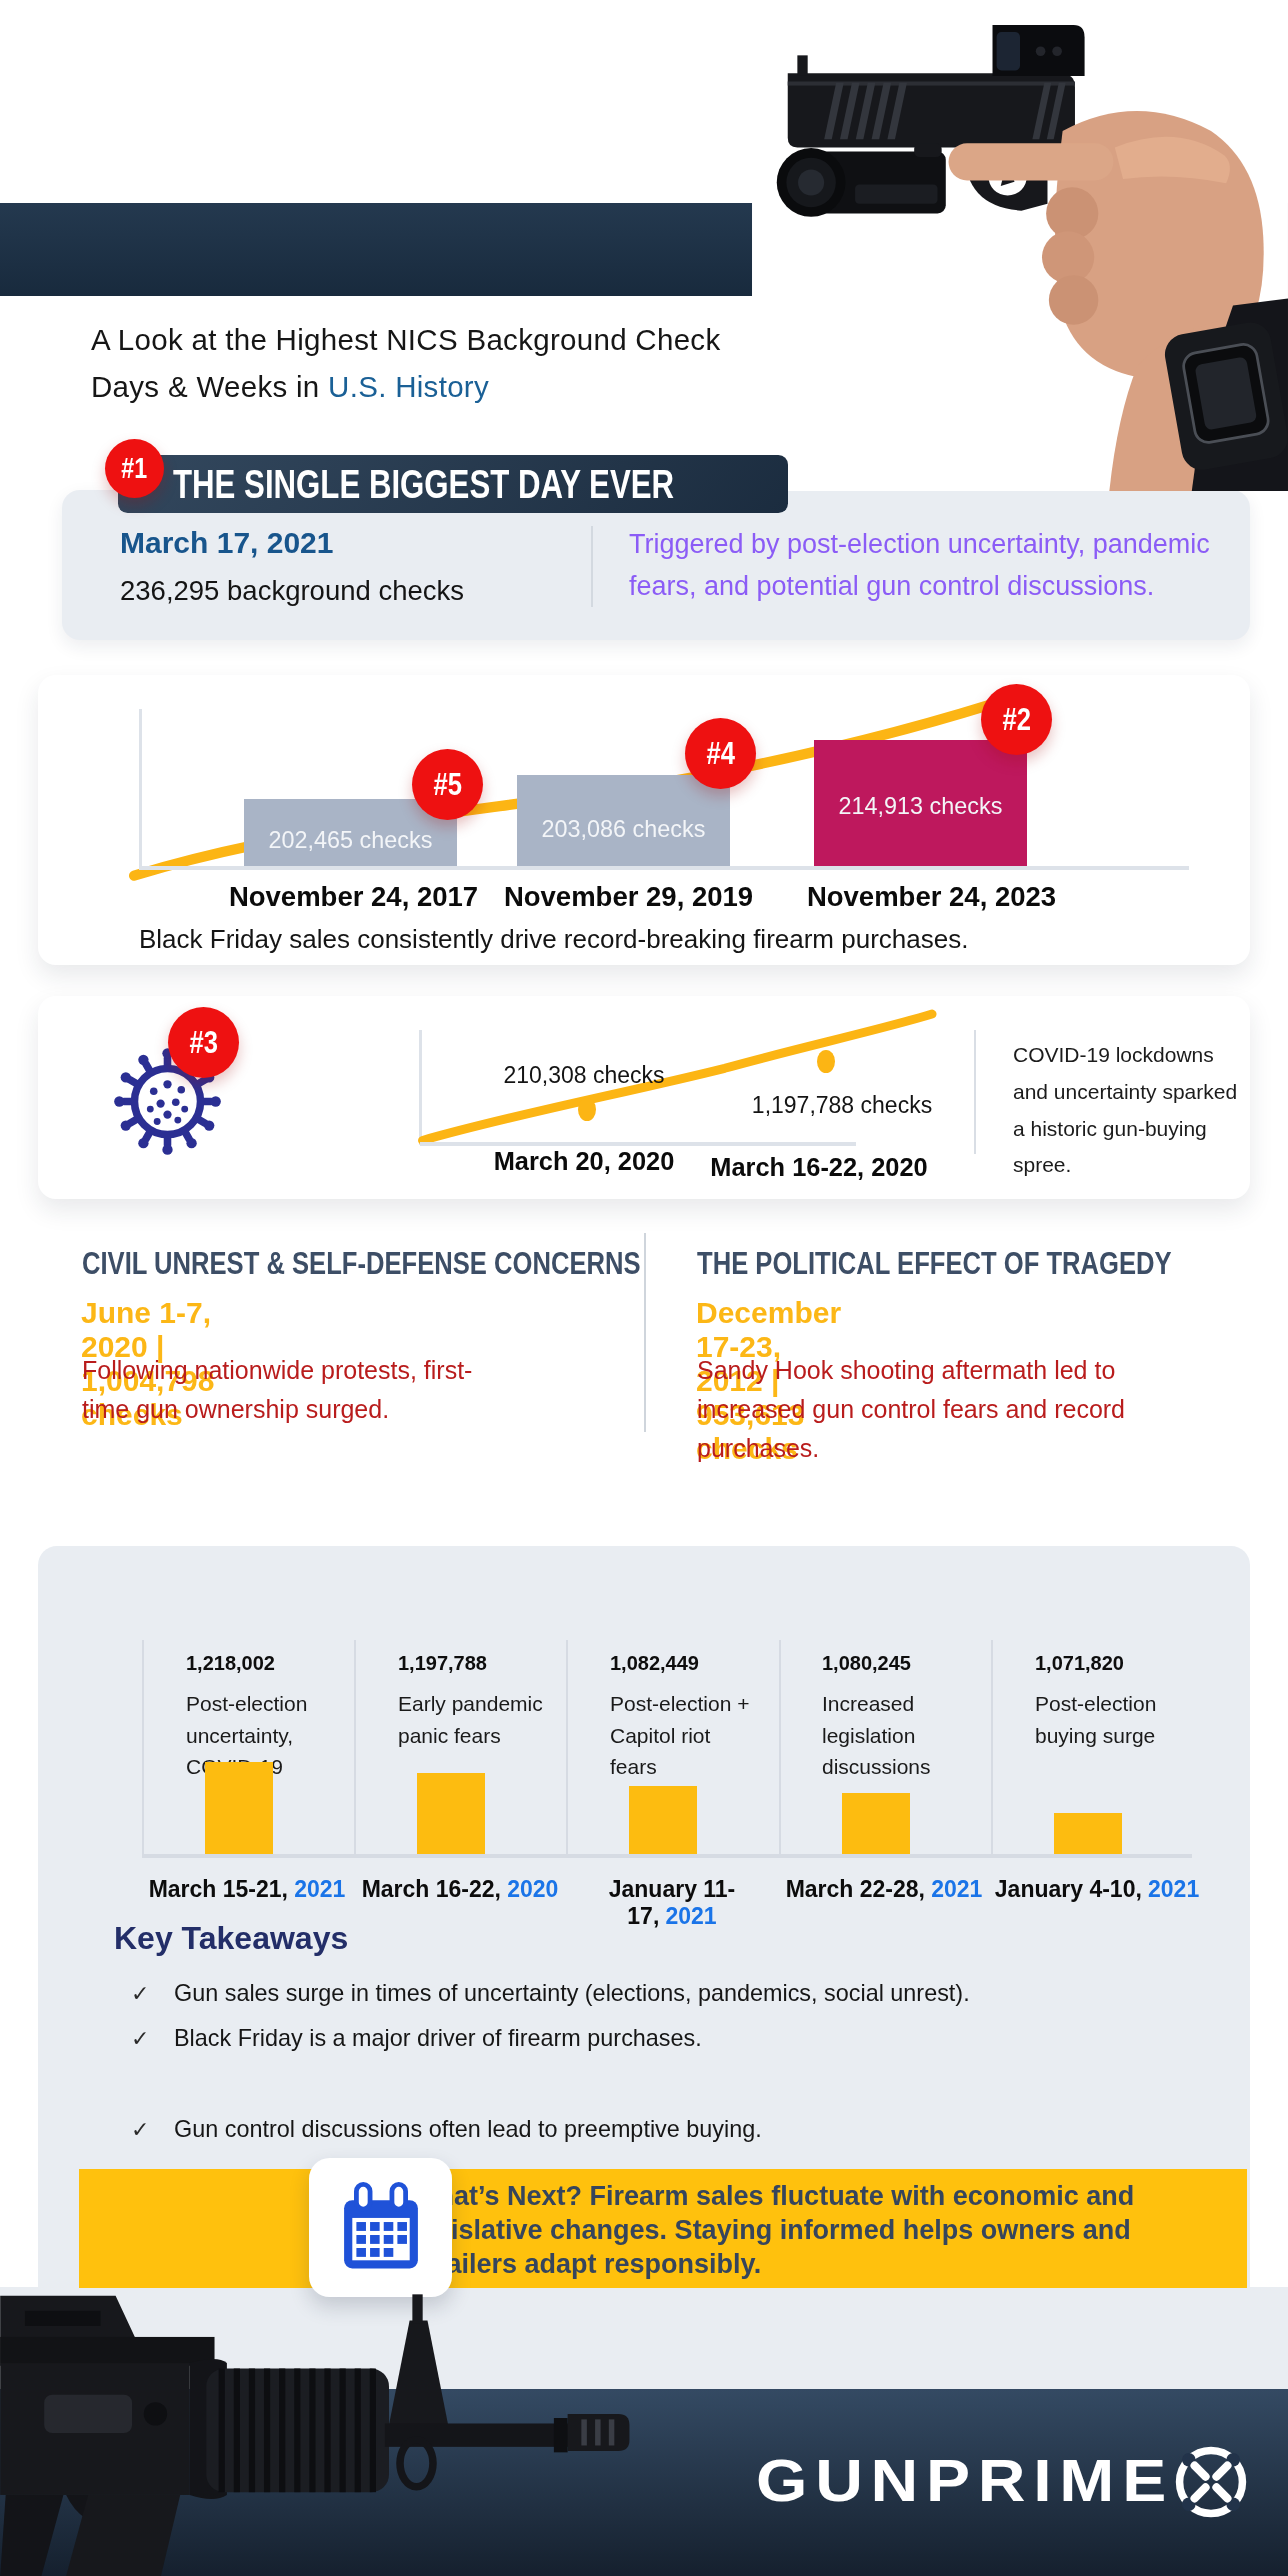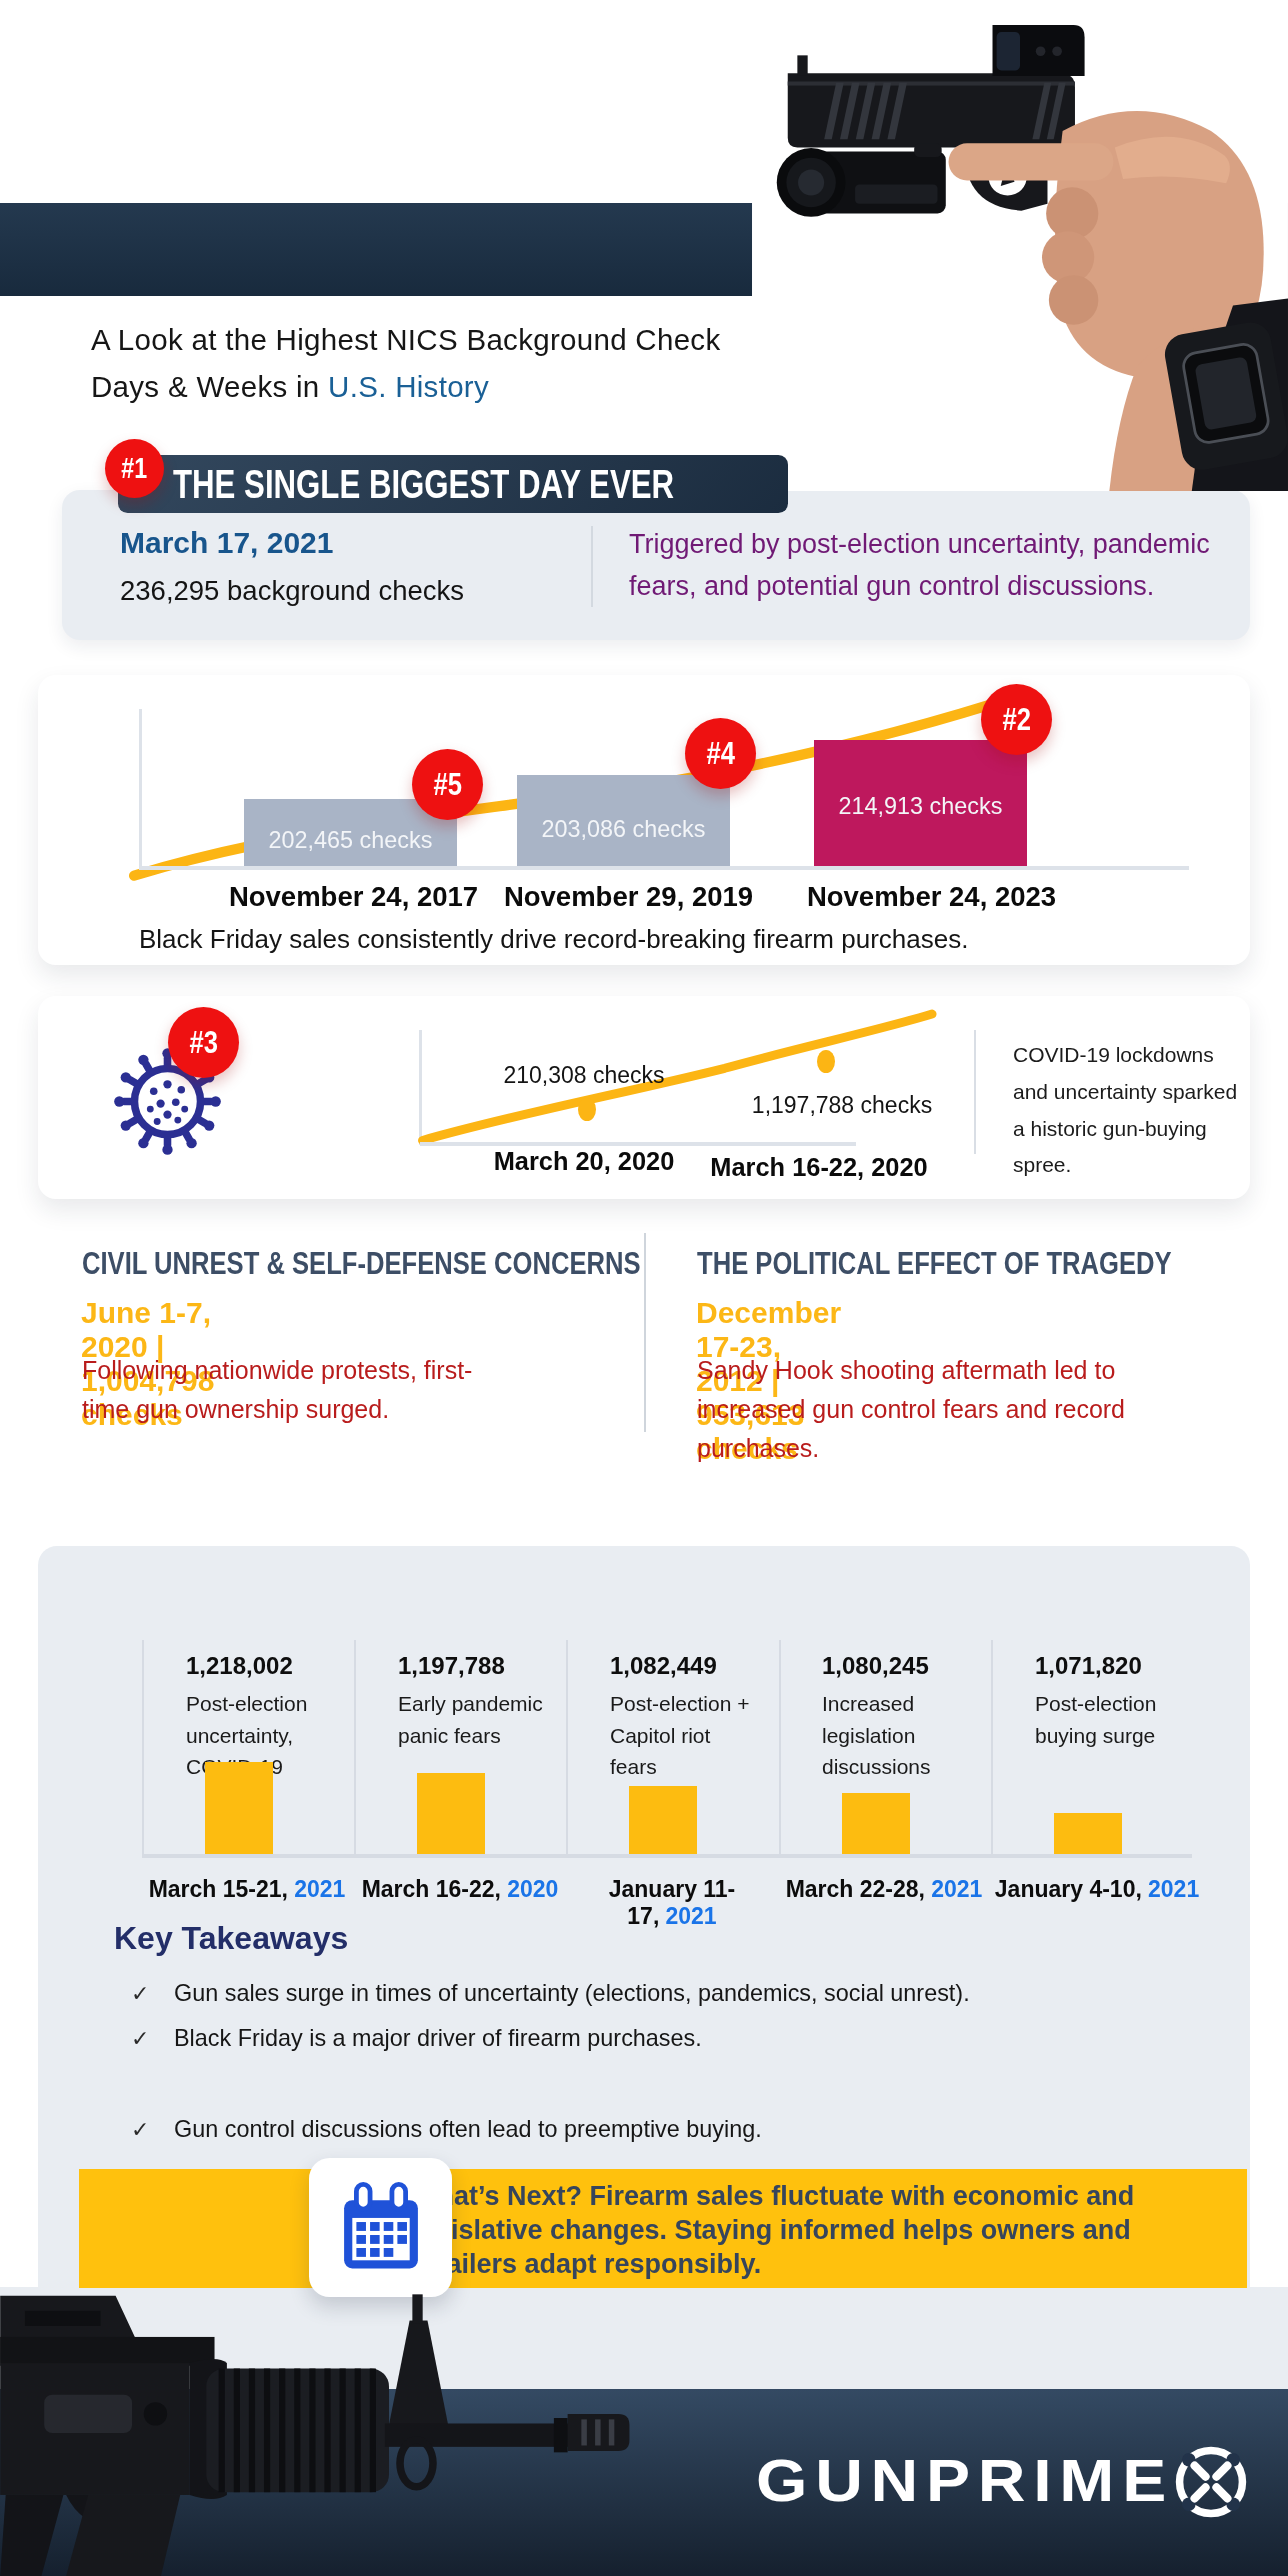--- a/index.html
+++ b/index.html
@@ -25,21 +25,21 @@
   .sec1-bar{left:118px;top:455px;width:670px;height:58px;border-radius:9.6px;z-index:4;
             background:linear-gradient(135deg,#33485e,#1b2c3f);display:flex;align-items:center;}
   .sec1-bar-title{margin-left:55px;font-size:40px;font-weight:800;color:#fff;}
   .sec1-bar-title .cond{transform:scaleX(.78);}
   .card{background:#e9edf2;border-radius:18px;}
   .card-white{background:#ffffff;border-radius:18px;box-shadow:0 11px 25px rgba(30,40,60,.10);}
   .sec1-card{left:62px;top:490px;width:1188px;height:150px;z-index:1;box-shadow:0 6.9px 16.5px rgba(30,40,60,.08);}
   .sec1-date{left:58px;top:36px;font-size:30px;font-weight:700;color:#18558c;}
   .sec1-stat{left:58px;top:85px;font-size:27.5px;color:#141414;}
   .vline{background:#d3d9e0;}
-  .sec1-desc{left:567px;top:34px;width:622px;font-size:27px;line-height:1.55;color:#701a75;}
+  .sec1-desc{left:567px;top:34px;width:622px;font-size:27px;line-height:1.55;color:#8b5cf6;}
   
   .bf-card{left:38px;top:675px;width:1212px;height:290px;}
   .axis{background:#dde2e9;position:absolute;}
   .bf-bar{position:absolute;background:#a9b4c6;}
   .bf-bar.dark{background:#be185d;}
   .bf-bar-label{position:absolute;left:0;width:100%;text-align:center;font-size:23.4px;color:#f3f5f8;}
   .bf-date{position:absolute;width:289px;text-align:center;font-size:27.5px;font-weight:700;color:#0b0b0b;top:206px;}
   .bf-caption{left:101px;top:249px;font-size:26px;color:#151515;}
   .curve-svg{position:absolute;left:0;top:0;pointer-events:none;}
   
@@ -59,21 +59,21 @@
   .ev-body{font-size:25px;line-height:1.55;color:#b91c1c;}
   
   .top5-title{left:89px;top:1471px;font-size:43px;font-weight:800;
               background:linear-gradient(180deg,#1c338c,#2850b0);-webkit-background-clip:text;background-clip:text;color:transparent;}
   .top5-title .cond{transform:scaleX(.7);}
   .top5-card{left:38px;top:1546px;width:1212px;height:844px;border-radius:19px 19px 0 0;}
   .t5-divider{position:absolute;width:2.1px;top:94px;height:215px;background:#d6dbe3;}
   .t5-rank{position:absolute;top:19px;width:137px;text-align:center;font-size:81px;font-weight:800;
            background:linear-gradient(180deg,#16265e,#2150b4);-webkit-background-clip:text;background-clip:text;color:transparent;}
   .t5-rank .cond{transform:scaleX(.85);transform-origin:center;}
-  .t5-value{position:absolute;top:106px;font-size:24px;font-weight:700;color:#0e0e0e;}
+  .t5-value{position:absolute;top:106px;font-size:20px;font-weight:700;color:#0e0e0e;}
   .t5-label{position:absolute;top:142px;width:150px;font-size:21px;line-height:1.5;color:#1a1a1a;}
   .t5-bar{position:absolute;background:#fdbc10;width:68px;}
   .t5-baseline{left:104px;top:308px;width:1050px;height:4.1px;background:#d6dbe3;}
   .t5-date{position:absolute;top:330px;width:206px;text-align:center;font-size:23px;font-weight:700;color:#0c0c0c;}
   .t5-date .yr{color:#1a74e8;margin-left:6.2px;}
   .tk-title{left:76px;top:374px;font-size:32px;font-weight:700;color:#232e68;}
   .tk-item{position:absolute;left:93px;font-size:23.4px;color:#161616;}
   .tk-item .chk{display:inline-block;width:43px;color:#2b2b2b;font-size:22px;}
   
   .banner{left:79px;top:2169px;width:1168px;height:119px;background:#ffc10d;z-index:2;}

